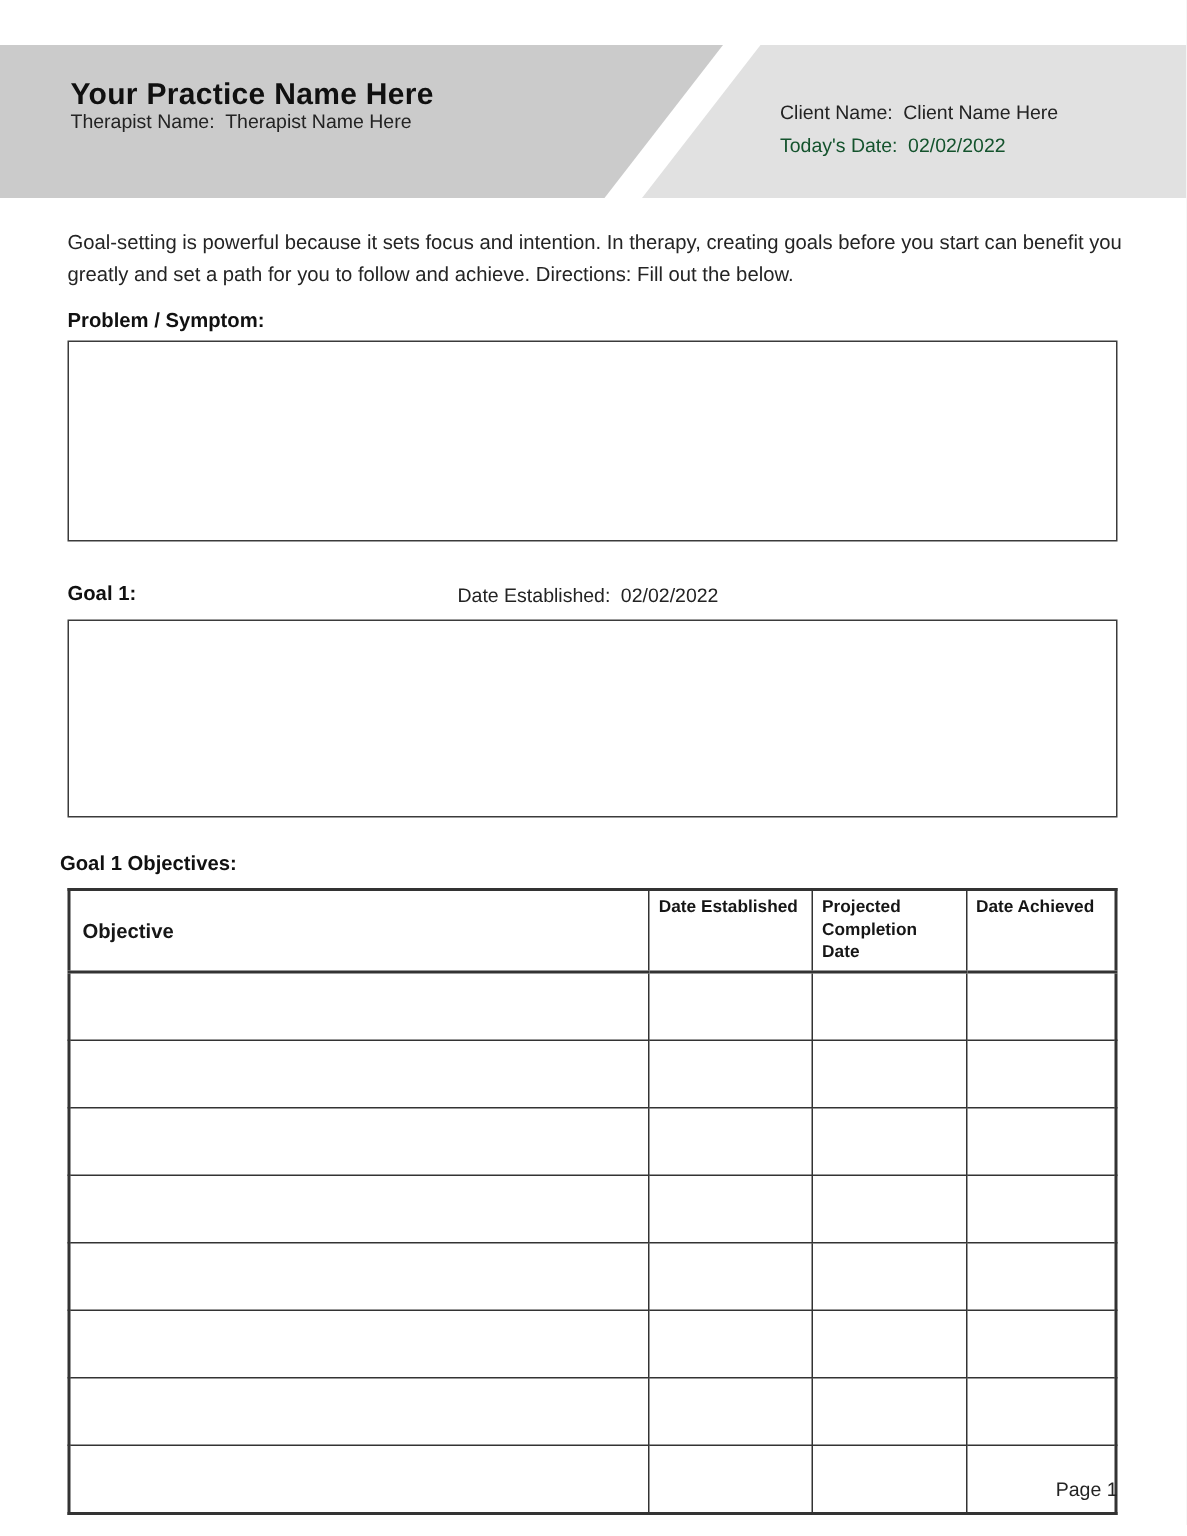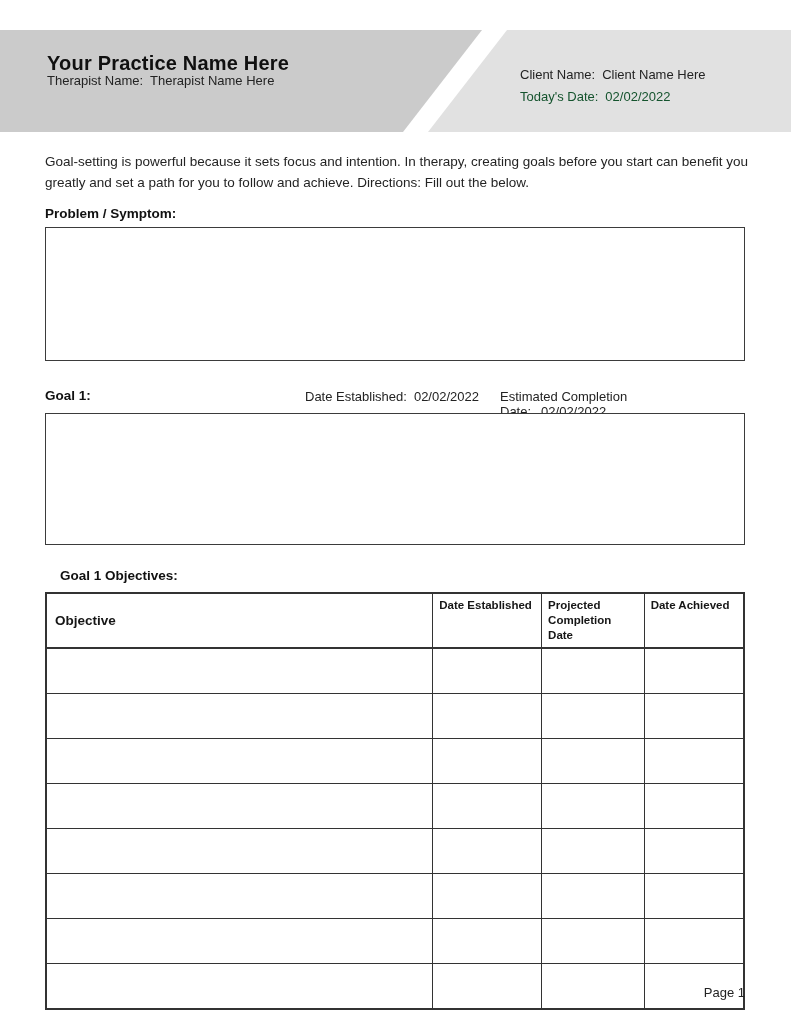--- a/index.html
+++ b/index.html
@@ -36,21 +36,21 @@
 
   
   .intro {
     position:absolute; left:45px; top:151px; width:706px;
     font-size:13.5px; line-height:21px; color:#242424;
   }
 
   
   .section-label { position:absolute; font-weight:bold; font-size:13.5px; color:#111; }
   .problem-label    { left:45px; top:206px; }
-  .objectives-label { left:60px; top:568px; }
+  .objectives-label { left:40px; top:568px; }
 
   .fill-box {
     position:absolute; left:45px; width:698px;
     border:1.5px solid #3b3b3b; background:#fff;
   }
   .problem-box { top:227px; height:132px; }
   .goal-box    { top:413px; height:130px; }
 
   .goal-row { position:absolute; left:0; top:388px; width:657px; height:18px; font-size:13px; }
   .goal-label { position:absolute; left:45px; top:0; font-weight:bold; font-size:13.5px; color:#111; }
@@ -101,23 +101,20 @@
 
   <div class="intro">Goal-setting is powerful because it sets focus and intention. In therapy, creating goals before you start can benefit you greatly and set a path for you to follow and achieve. Directions: Fill out the below.</div>
 
   <div class="section-label problem-label">Problem / Symptom:</div>
   <div class="fill-box problem-box"></div>
 
   <div class="goal-row">
     <span class="goal-label">Goal 1:</span>
     <span class="pair-established">
       <span>Date Established:</span><span class="value">02/02/2022</span>
-    </span>
-    <span class="pair-completion">
-      <span>Estimated Completion Date:</span><span class="value">02/02/2022</span>
     </span>
   </div>
   <div class="fill-box goal-box"></div>
 
   <div class="section-label objectives-label">Goal 1 Objectives:</div>
 
   <table class="objectives-table">
     <colgroup>
       <col style="width:55.4%">
       <col style="width:15.6%">

